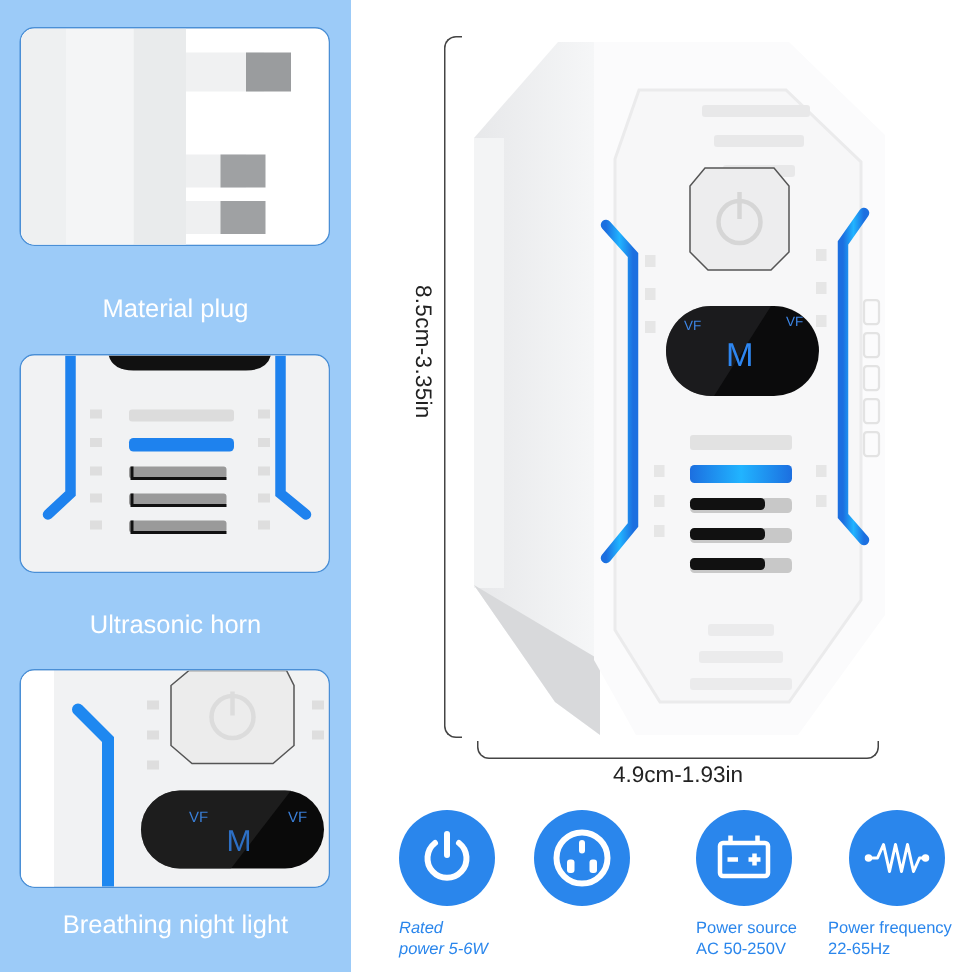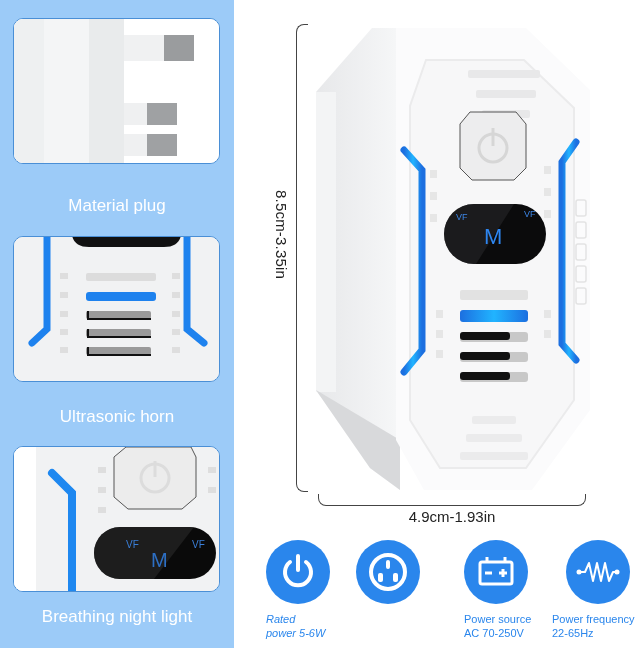--- a/index.html
+++ b/index.html
@@ -214,21 +214,21 @@
         <rect x="6" y="12" width="32" height="22" rx="2" stroke="#fff" stroke-width="3" fill="none"></rect>
         <line x1="13" y1="7" x2="13" y2="12" stroke="#fff" stroke-width="3"></line>
         <line x1="31" y1="7" x2="31" y2="12" stroke="#fff" stroke-width="3"></line>
         <line x1="11" y1="23" x2="18" y2="23" stroke="#fff" stroke-width="3"></line>
         <line x1="25" y1="23" x2="33" y2="23" stroke="#fff" stroke-width="3"></line>
         <line x1="29" y1="19" x2="29" y2="27" stroke="#fff" stroke-width="3"></line>
       </svg>
   </div>
   <div class="label">
       <div>Power source</div>
-      <div>AC 70-250V</div>
+      <div>AC 50-250V</div>
     </div>
 </div>
 
 <div class="feature" style="left:552px;">
   <div class="circle" style="margin-left:14px;">
     <svg width="46" height="30" viewBox="0 0 46 30">
         <circle cx="4" cy="15" r="2.5" fill="#fff"></circle>
         <circle cx="42" cy="15" r="2.5" fill="#fff"></circle>
         <polyline points="6,15 10,15 14,6 18,24 22,6 26,24 30,6 34,24 38,15 40,15" stroke="#fff" stroke-width="2" fill="none" stroke-linejoin="round"></polyline>
       </svg>

